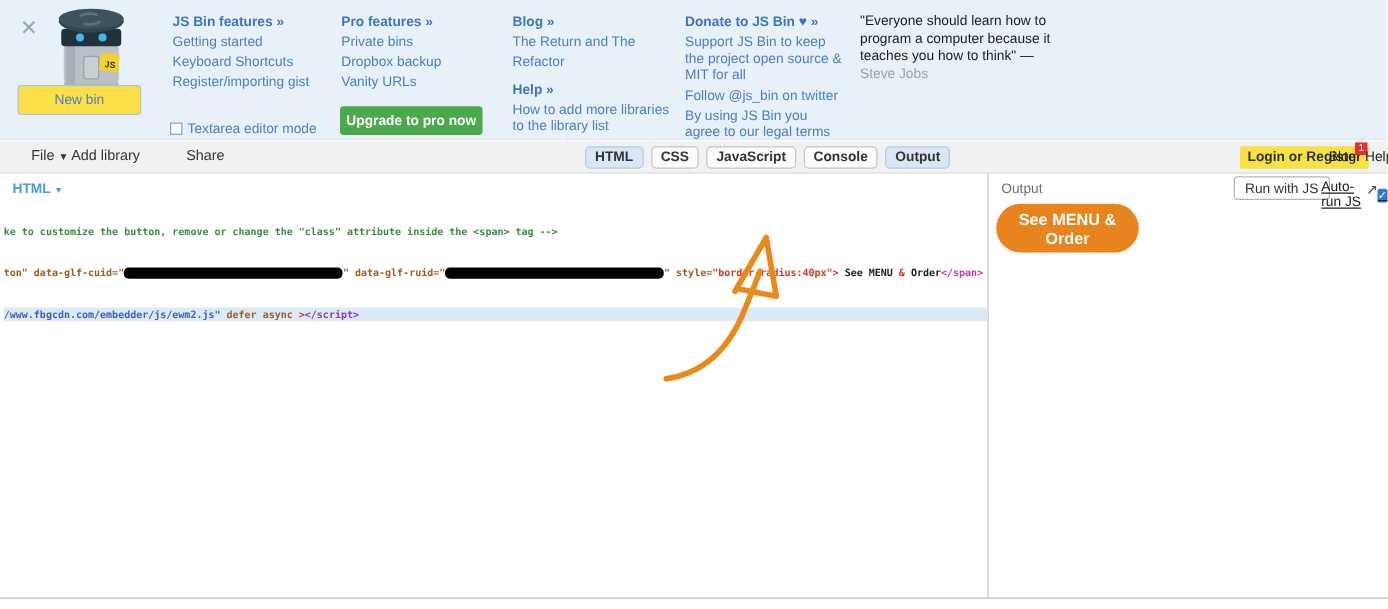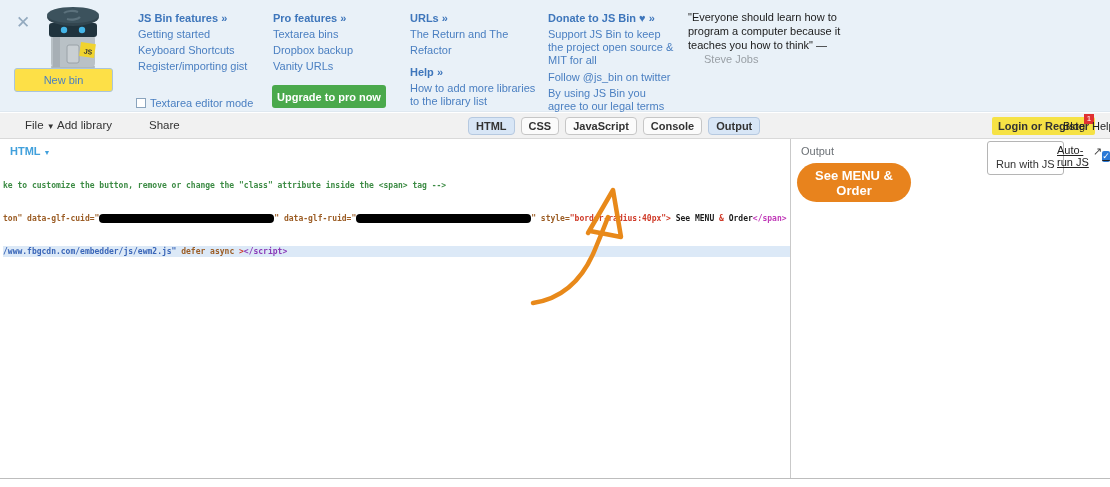--- a/index.html
+++ b/index.html
@@ -17,21 +17,21 @@
   .col .hdr { font-weight:bold; color:#3e76bb; }
   .gap { height:6px; }
   .green-btn { position:absolute; left:272px; top:85px; width:114px; height:23px;
                background:#4aa94c; color:#fff; border:none; border-radius:3px;
                font-size:11px; font-weight:bold; cursor:pointer; }
   .chk-row { position:absolute; left:136px; top:97px; font-size:11px; color:#4a7fc1;
              display:flex; align-items:center; gap:4px; }
   .chk { width:10px; height:10px; border:1px solid #8aa4bd; background:#fff; display:inline-block; }
   .quote { position:absolute; left:688px; top:10px; width:178px; font-size:11px;
            line-height:14px; color:#1b1b1b; }
-  .quote .author { color:#9aa0a6;margin-left:16px; }
+  .quote .author { color:#9aa0a6; }
 
   .toolbar { position:absolute; left:0; top:113px; width:1110px; height:26px;
              background:#f1f1f1; border-bottom:1px solid #d9d9d9; font-size:11.5px; color:#333; }
   .tb-item { position:absolute; top:6px; cursor:pointer; }
   .tabs { position:absolute; left:468px; top:4px; display:flex; gap:6px; }
   .tab { height:18px; padding:0 7px; line-height:16px; font-size:11px; font-weight:bold;
          color:#333; background:#fbfbfb; border:1px solid #c6c6c6; border-radius:4px; cursor:pointer; }
   .tab.active { background:#d8e6f6; border-color:#b6c9e0; }
   .login { position:absolute; left:992px; top:4px; height:18px; padding:0 6px; line-height:18px;
            background:#f6e245; font-size:11px; font-weight:bold; color:#333; border-radius:2px; cursor:pointer; }
@@ -54,21 +54,21 @@
   .tok-span { color:#c03ab8;margin-top:25px; }
   .tok-script { color:#8a3ab8; }
   .tok-url { color:#3a66b8; }
   .redact { display:inline-block; height:9px; background:#000; border-radius:4px; vertical-align:middle; }
   .r1 { width:175px; } .r2 { width:175px; }
   .arrow-svg { position:absolute; left:500px; top:36px; }
 
   .output { position:absolute; left:790px; top:139px; width:320px; height:339px;
             background:#fff; border-left:1px solid #c9c9c9; }
   .out-label { position:absolute; left:10px; top:6px; font-size:11px; color:#6b7075; }
-  .run-btn { position:absolute; left:196px; top:2px; height:19px; padding:16px 8px; background:#fff;
+  .run-btn { position:absolute; left:196px; top:2px; height:19px; padding:1px 8px; background:#fff;
              border:1px solid #b5b5b5; border-radius:3px; font-size:11px; color:#333; cursor:pointer; }
   .autorun { position:absolute; left:266px; top:5px; font-size:11px; color:#222; display:flex; align-items:center; gap:3px;text-decoration:underline; }
   .chk-on { width:11px; height:11px; background:#2c7ad6; border-radius:2px; color:#fff;
             font-size:9px; line-height:11px; text-align:center; display:inline-block; cursor:pointer; }
   .expand { position:absolute; left:302px; top:6px; font-size:11px; color:#444; cursor:pointer; }
   .menu-btn { position:absolute; left:6px; top:24px; width:114px; height:39px; background:#e8831d;
               border:none; border-radius:20px; color:#fff; font-size:13px; font-weight:bold; cursor:pointer; }
   .bottom-line { position:absolute; left:0; top:478px; width:1110px; height:1px; background:#bdbdbd; }
 </style>
 </head>
@@ -102,28 +102,28 @@
     <a>Keyboard Shortcuts</a>
     <a>Register/importing gist</a>
   </div>
   <div class="chk-row">
     <span class="chk"></span>
     <span>Textarea editor mode</span>
   </div>
 
   <div class="col" style="left:273px; width:120px;">
     <a class="hdr">Pro features »</a>
-    <a>Textarea bins</a>
+    <a>Private bins</a>
     <a>Dropbox backup</a>
     <a>Vanity URLs</a>
   </div>
   <button class="green-btn">Upgrade to pro now</button>
 
   <div class="col" style="left:410px; width:132px;">
-    <a class="hdr">URLs »</a>
+    <a class="hdr">Blog »</a>
     <a>The Return and The Refactor</a>
     <div class="gap"></div>
     <a class="hdr">Help »</a>
     <a style="line-height:13px; padding:2px 0;">How to add more libraries to the library list</a>
     <a>How to clear the console</a>
   </div>
 
   <div class="col" style="left:548px; width:128px;">
     <a class="hdr">Donate to JS Bin ♥ »</a>
     <a style="line-height:13px; padding:2px 0;">Support JS Bin to keep the project open source &amp; MIT for all</a>

